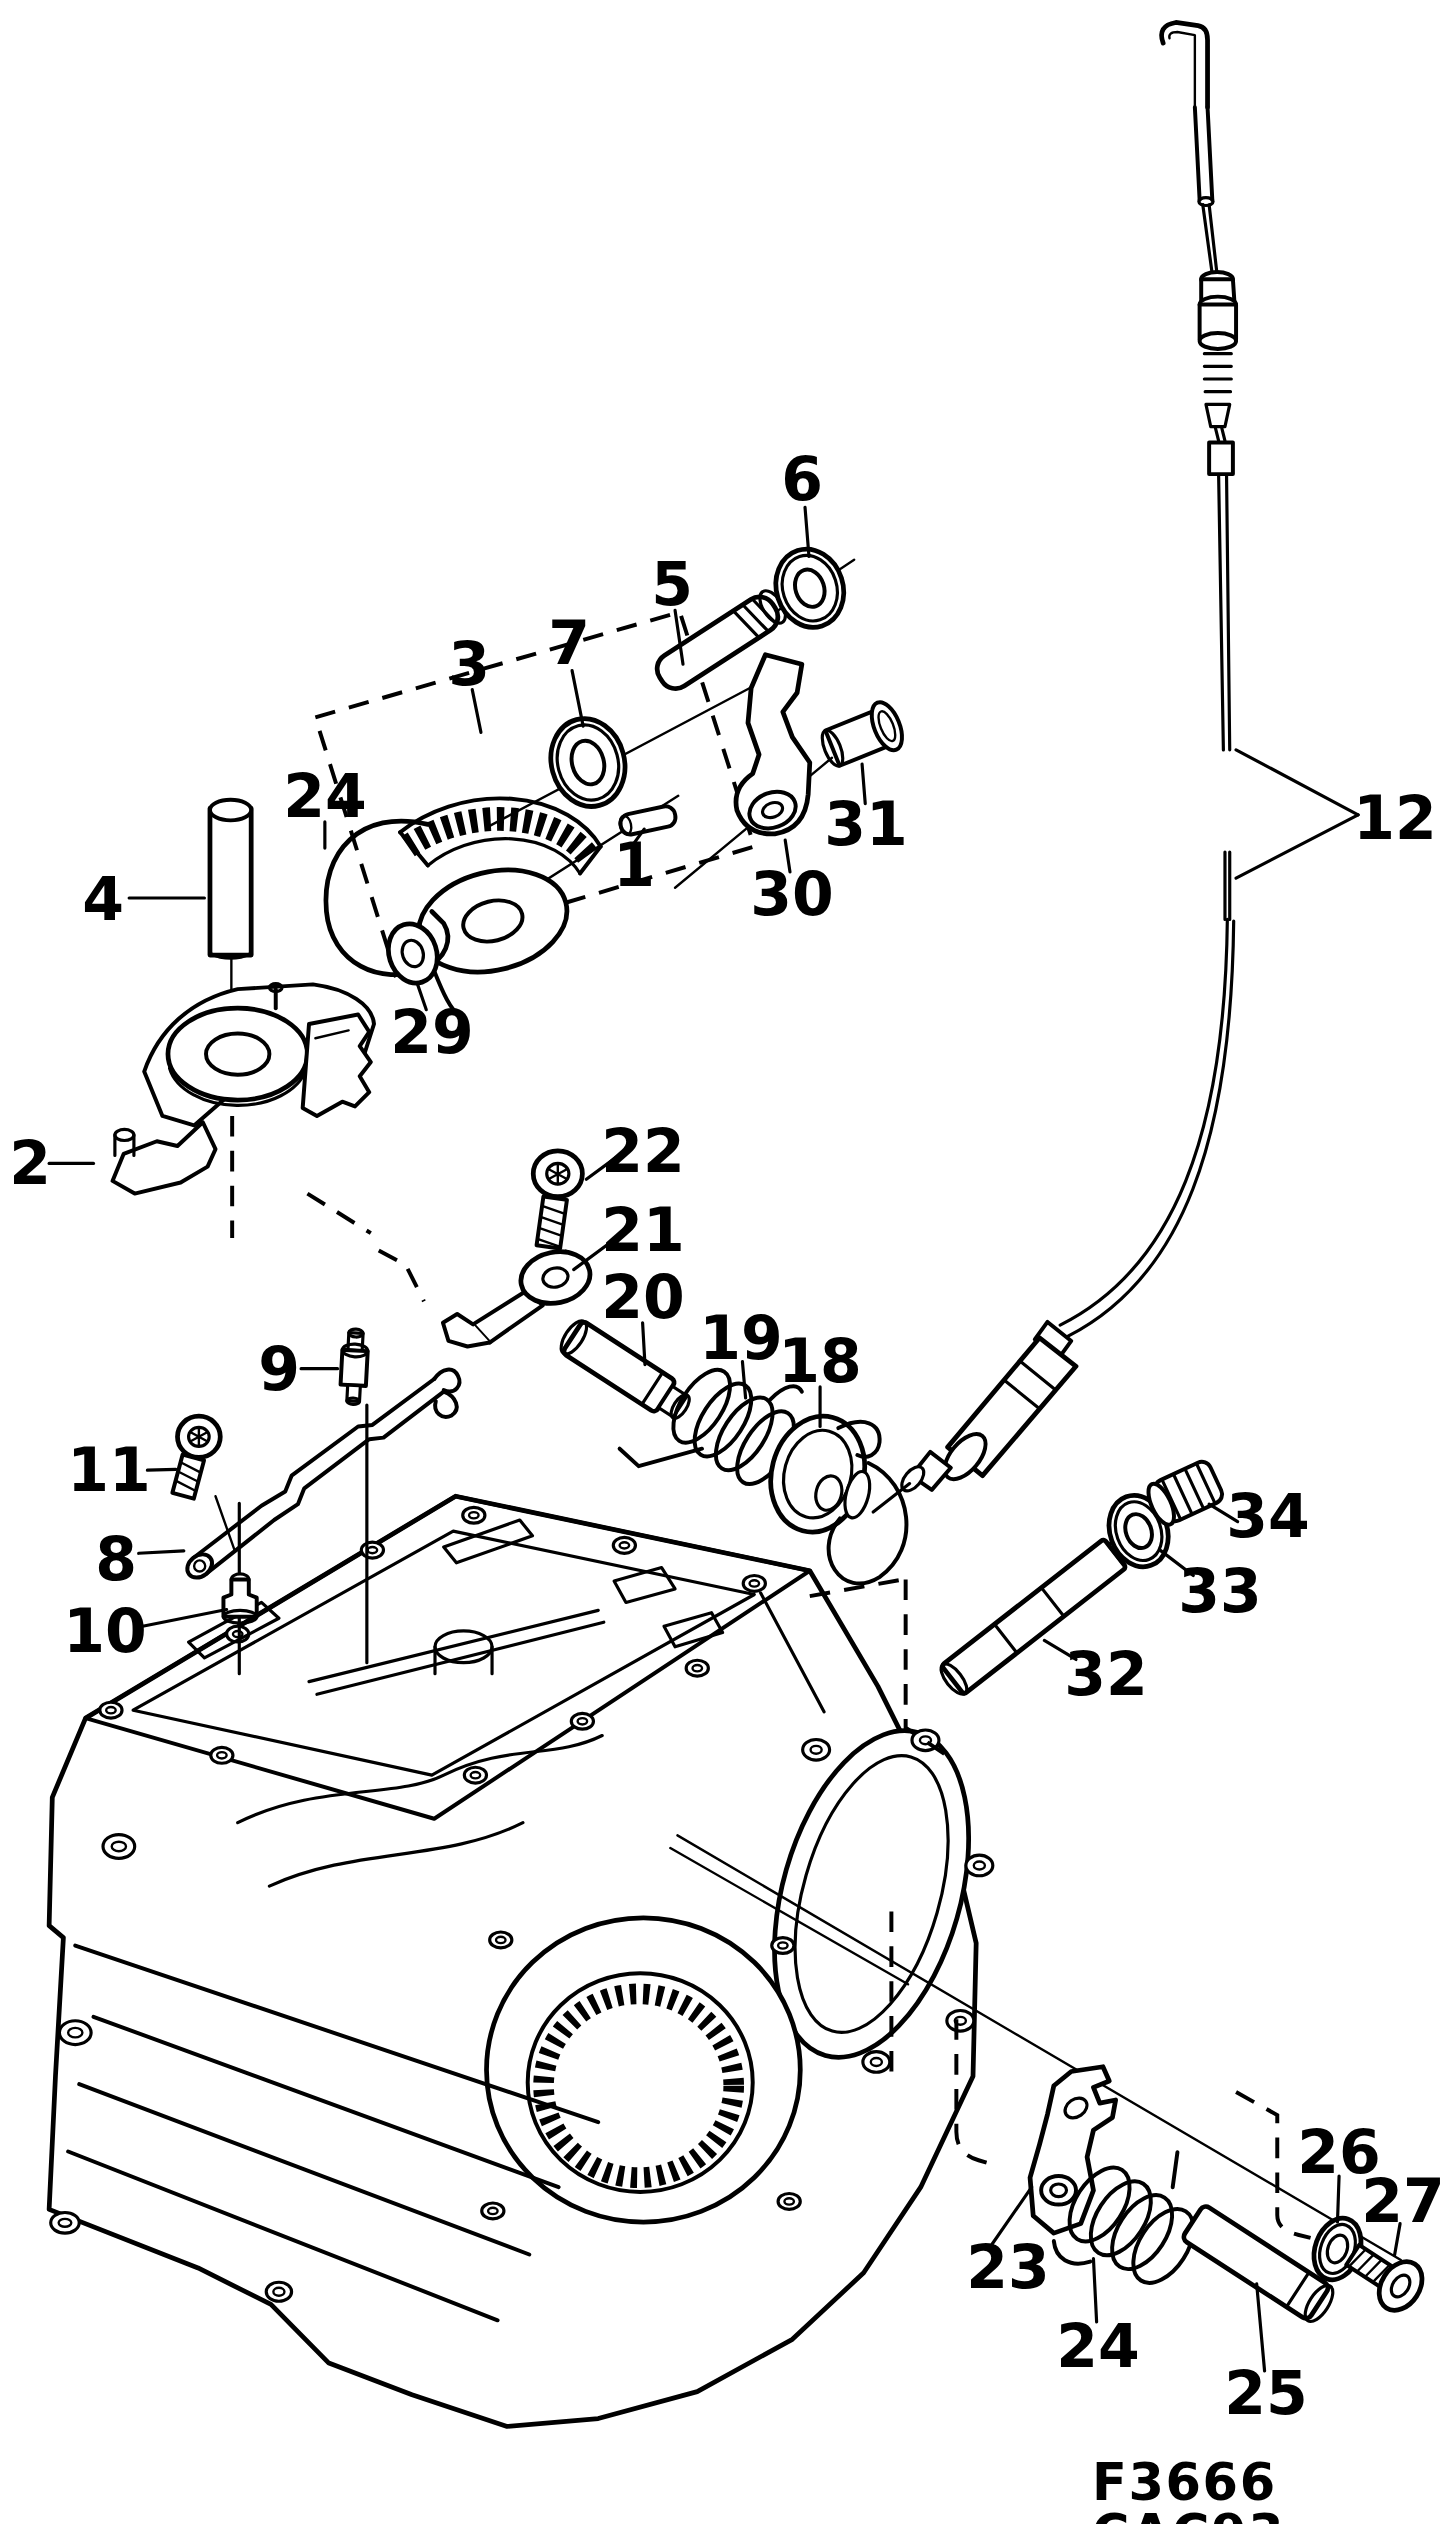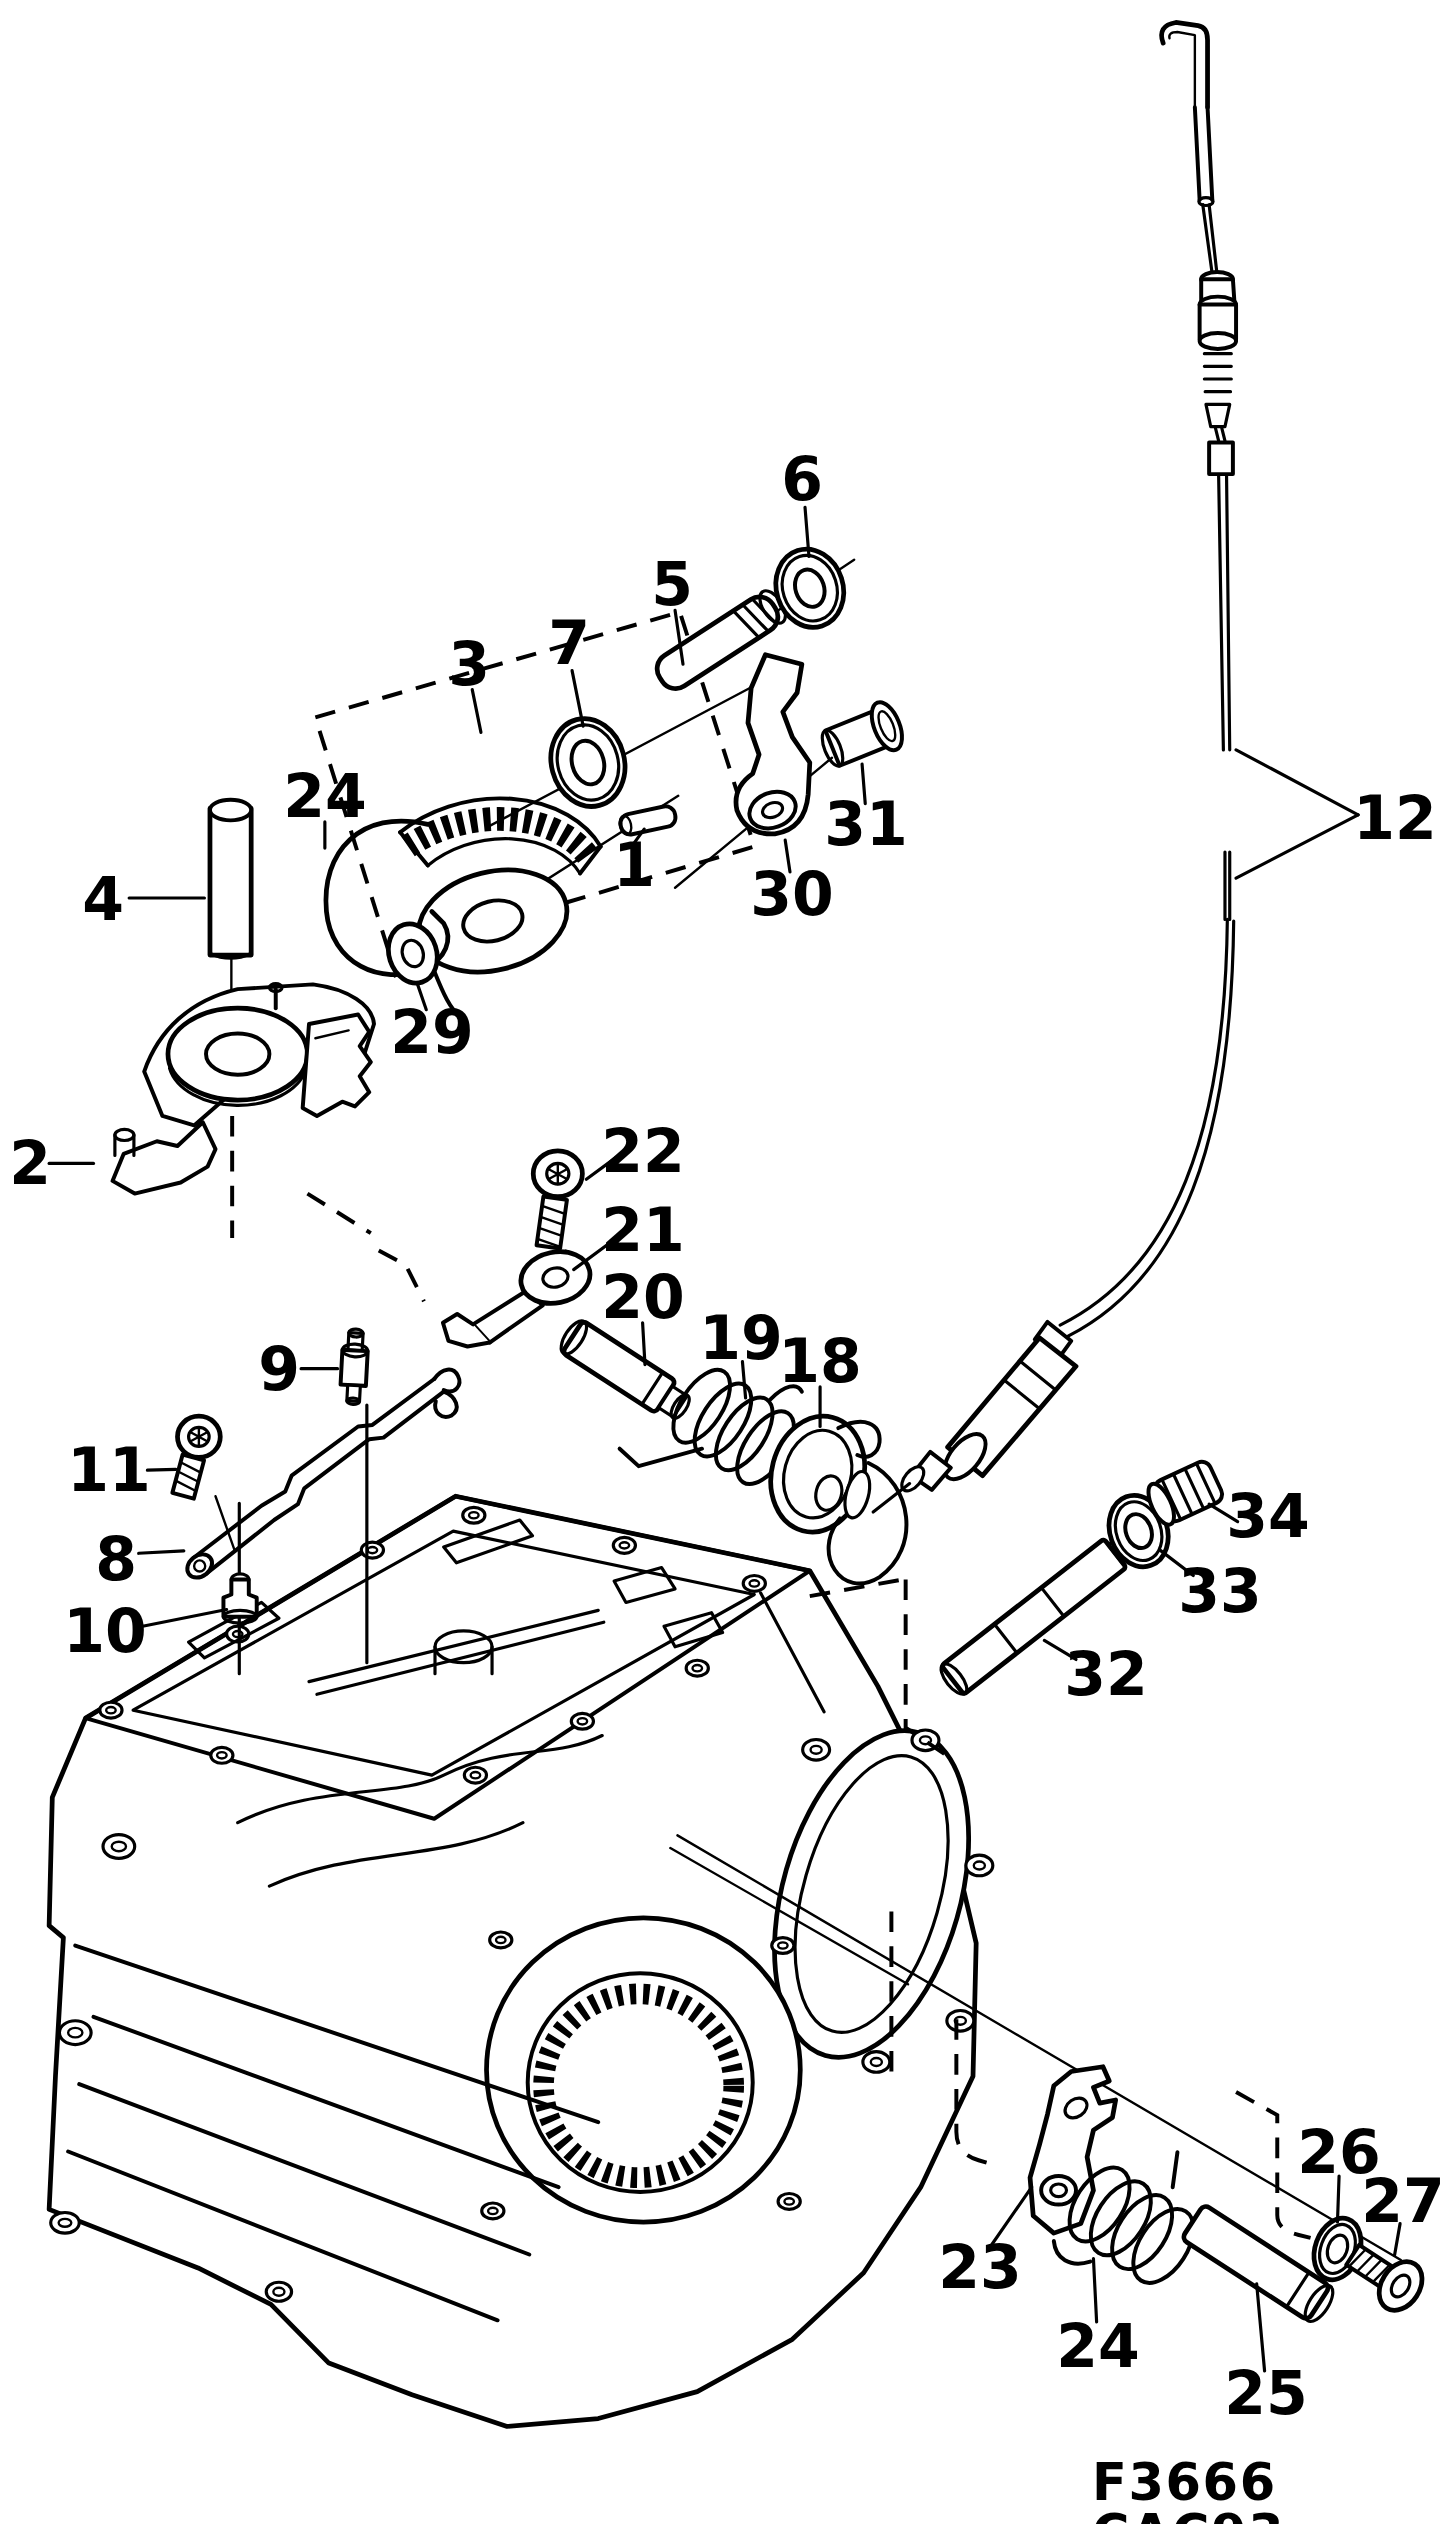--- a/index.html
+++ b/index.html
@@ -393,21 +393,21 @@
       <div class="callout" style="left: 116px; top: 1559px;">8</div>
       <div class="callout" style="left: 279px; top: 1369px;">9</div>
       <div class="callout" style="left: 105px; top: 1631px;">10</div>
       <div class="callout" style="left: 109px; top: 1470px;">11</div>
       <div class="callout" style="left: 1395px; top: 818px;">12</div>
       <div class="callout" style="left: 820px; top: 1361px; text-align: right;">18</div>
       <div class="callout" style="left: 741px; top: 1338px;">19</div>
       <div class="callout" style="left: 643px; top: 1297px;">20</div>
       <div class="callout" style="left: 643px; top: 1230px;">21</div>
       <div class="callout" style="left: 643px; top: 1151px;">22</div>
-      <div class="callout" style="left: 980px; top: 2267px;">23</div>
+      <div class="callout" style="left: 1008px; top: 2267px;">23</div>
       <div class="callout" style="left: 1098px; top: 2346px;">24</div>
       <div class="callout" style="left: 1266px; top: 2393px;">25</div>
       <div class="callout" style="left: 1339px; top: 2152px;">26</div>
       <div class="callout" style="left: 1403px; top: 2201px;">27</div>
       <div class="callout" style="left: 325px; top: 796px;">24</div>
       <div class="callout" style="left: 432px; top: 1032px;">29</div>
       <div class="callout" style="left: 792px; top: 894px;">30</div>
       <div class="callout" style="left: 866px; top: 824px;">31</div>
       <div class="callout" style="left: 1106px; top: 1674px;">32</div>
       <div class="callout" style="left: 1220px; top: 1591px; text-align: right;">33</div>

